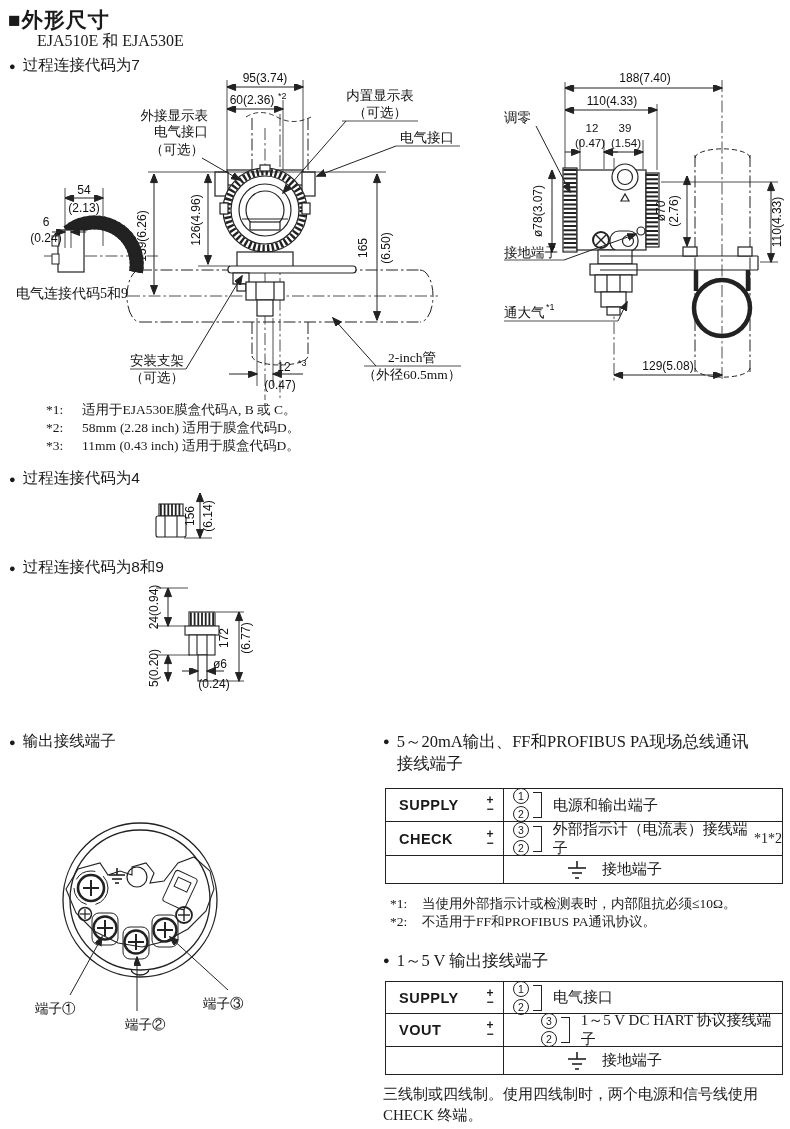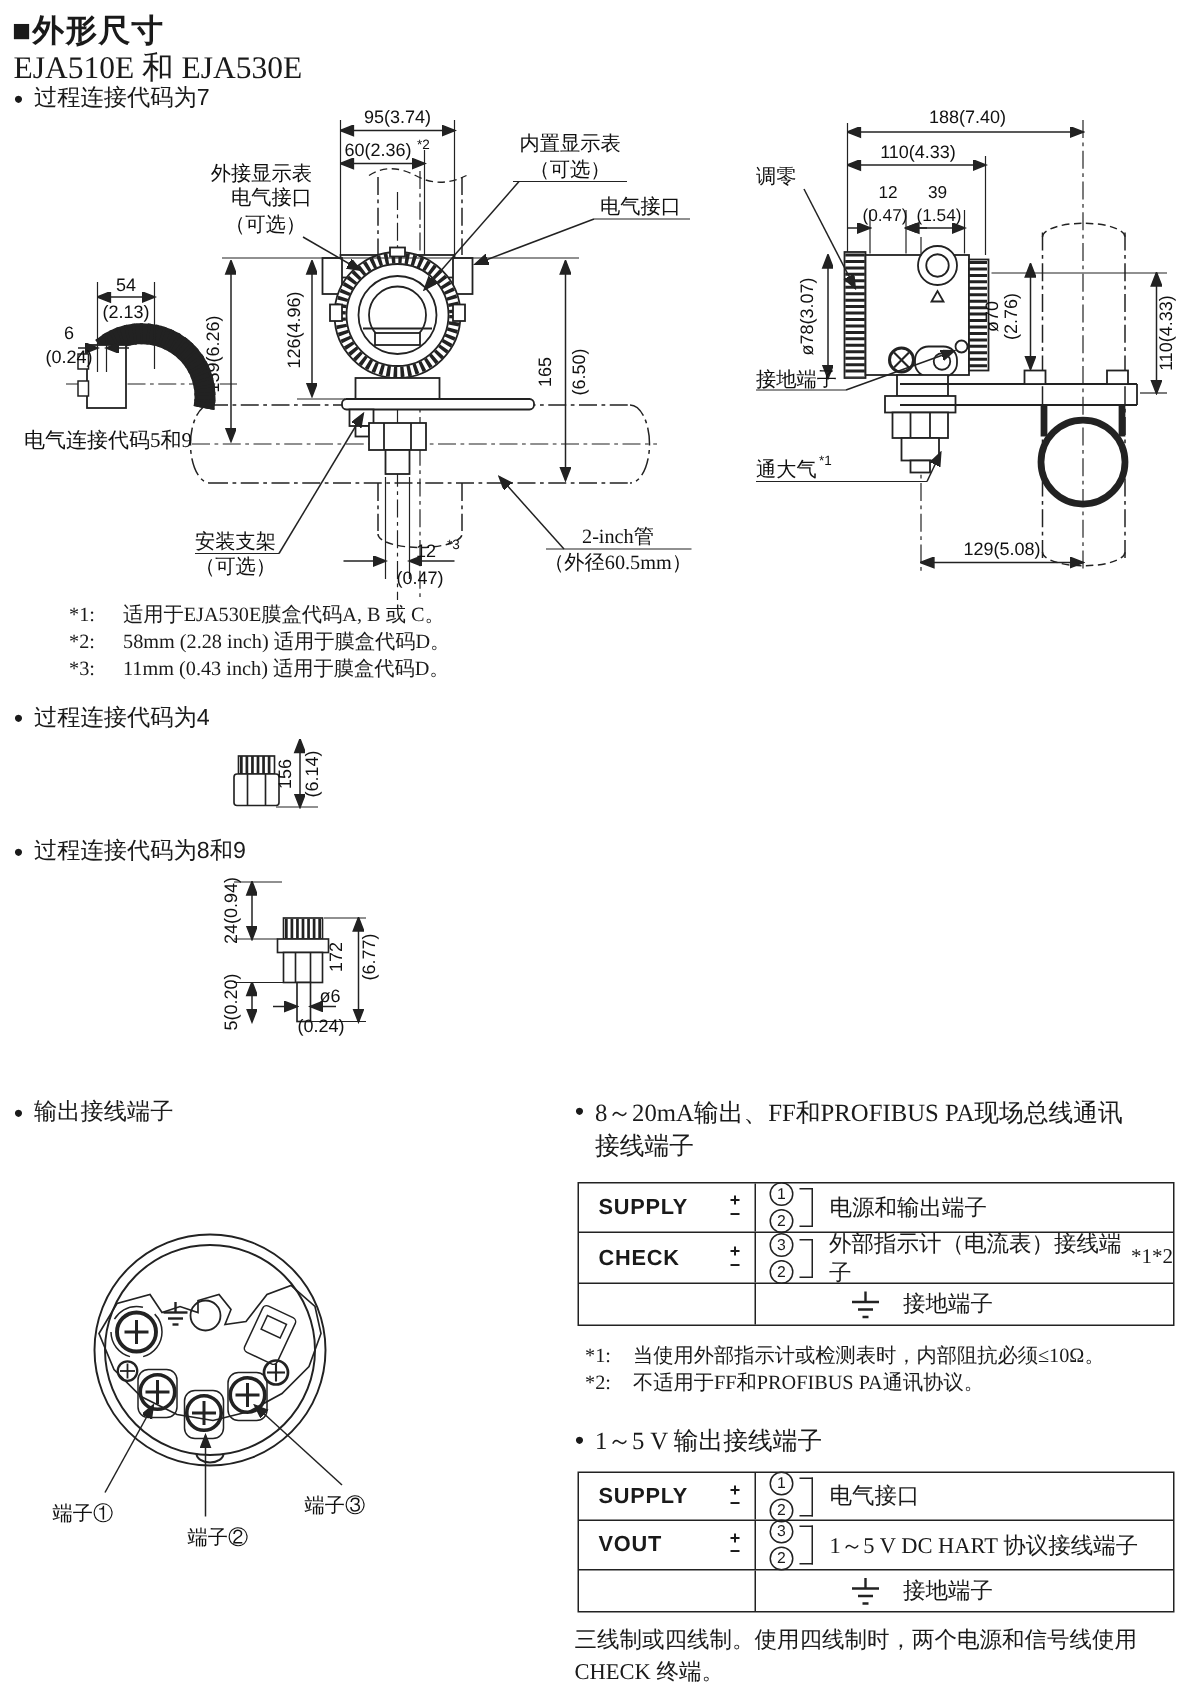--- a/index.html
+++ b/index.html
@@ -1,21 +1,21 @@
 <!DOCTYPE html>
 <html><head>
 <meta charset="utf-8">
 <style>
   html,body{margin:0;padding:0;background:#fff;}
   .page{position:relative;width:790px;height:1129px;background:#fff;color:#1a1a1a;
         font-family:"Liberation Serif",serif;overflow:hidden;}
   .abs{position:absolute;}
   .sans{font-family:"Liberation Sans",sans-serif;}
   .title{font-size:21px;font-weight:bold;letter-spacing:1px;}
-  .model{font-size:21px;}
+  .model{font-size:16px;margin-left:28px;}
   .sec{font-size:15.5px;display:flex;align-items:center;gap:7px;font-family:"Liberation Sans",sans-serif;}
   .sec .blt{font-size:11px;}
   .rsec{font-size:16.5px;display:flex;gap:7px;}
   .rsec .blt{font-size:11px;margin-top:4px;}
   .fn,.note{display:flex;font-size:13.5px;line-height:18px;}
   .fnm{width:36px;flex:none;}
   .ntm{width:32px;flex:none;}
   .notes{font-size:13.5px;line-height:22px;}
   .wt{border:1.5px solid #222;}
   .wt-row{display:flex;border-bottom:1.4px solid #222;align-items:stretch;}
@@ -388,21 +388,21 @@
       <line x1="198" y1="205" x2="140" y2="152" marker-end="url(#arr)"></line>
     </g>
     <text class="lb" x="5" y="228">端子①</text>
     <text class="lb" x="95" y="244">端子②</text>
     <text class="lb" x="173" y="223">端子③</text>
   </svg>
 
   <div class="abs rsec" style="left:383px;top:731px;width:400px;">
     <span class="blt">●</span>
     <span>
-      <span>8～20mA输出、FF和PROFIBUS PA现场总线通讯</span><br>
+      <span>5～20mA输出、FF和PROFIBUS PA现场总线通讯</span><br>
       <span>接线端子</span>
     </span>
   </div>
 
   <div class="abs wt" style="left:385px;top:788px;width:396px;">
     <div class="wt-row" style="height:32px;">
       <div class="wt-left">
         <span>SUPPLY</span>
         <span class="sgn">
           <span>+</span>
@@ -479,21 +479,21 @@
       </div>
       <div class="wt-right">
         <span class="pins">
           <span class="pin">1</span>
           <span class="pin">2</span>
         </span>
         <span class="brk"></span>
         <span>电气接口</span>
       </div>
     </div>
-    <div class="wt-row" style="height:32px;">
+    <div class="wt-row" style="height:32px;gap:28px;">
       <div class="wt-left">
         <span>VOUT</span>
         <span class="sgn">
           <span>+</span>
           <span>−</span>
         </span>
       </div>
       <div class="wt-right">
         <span class="pins">
           <span class="pin">3</span>

